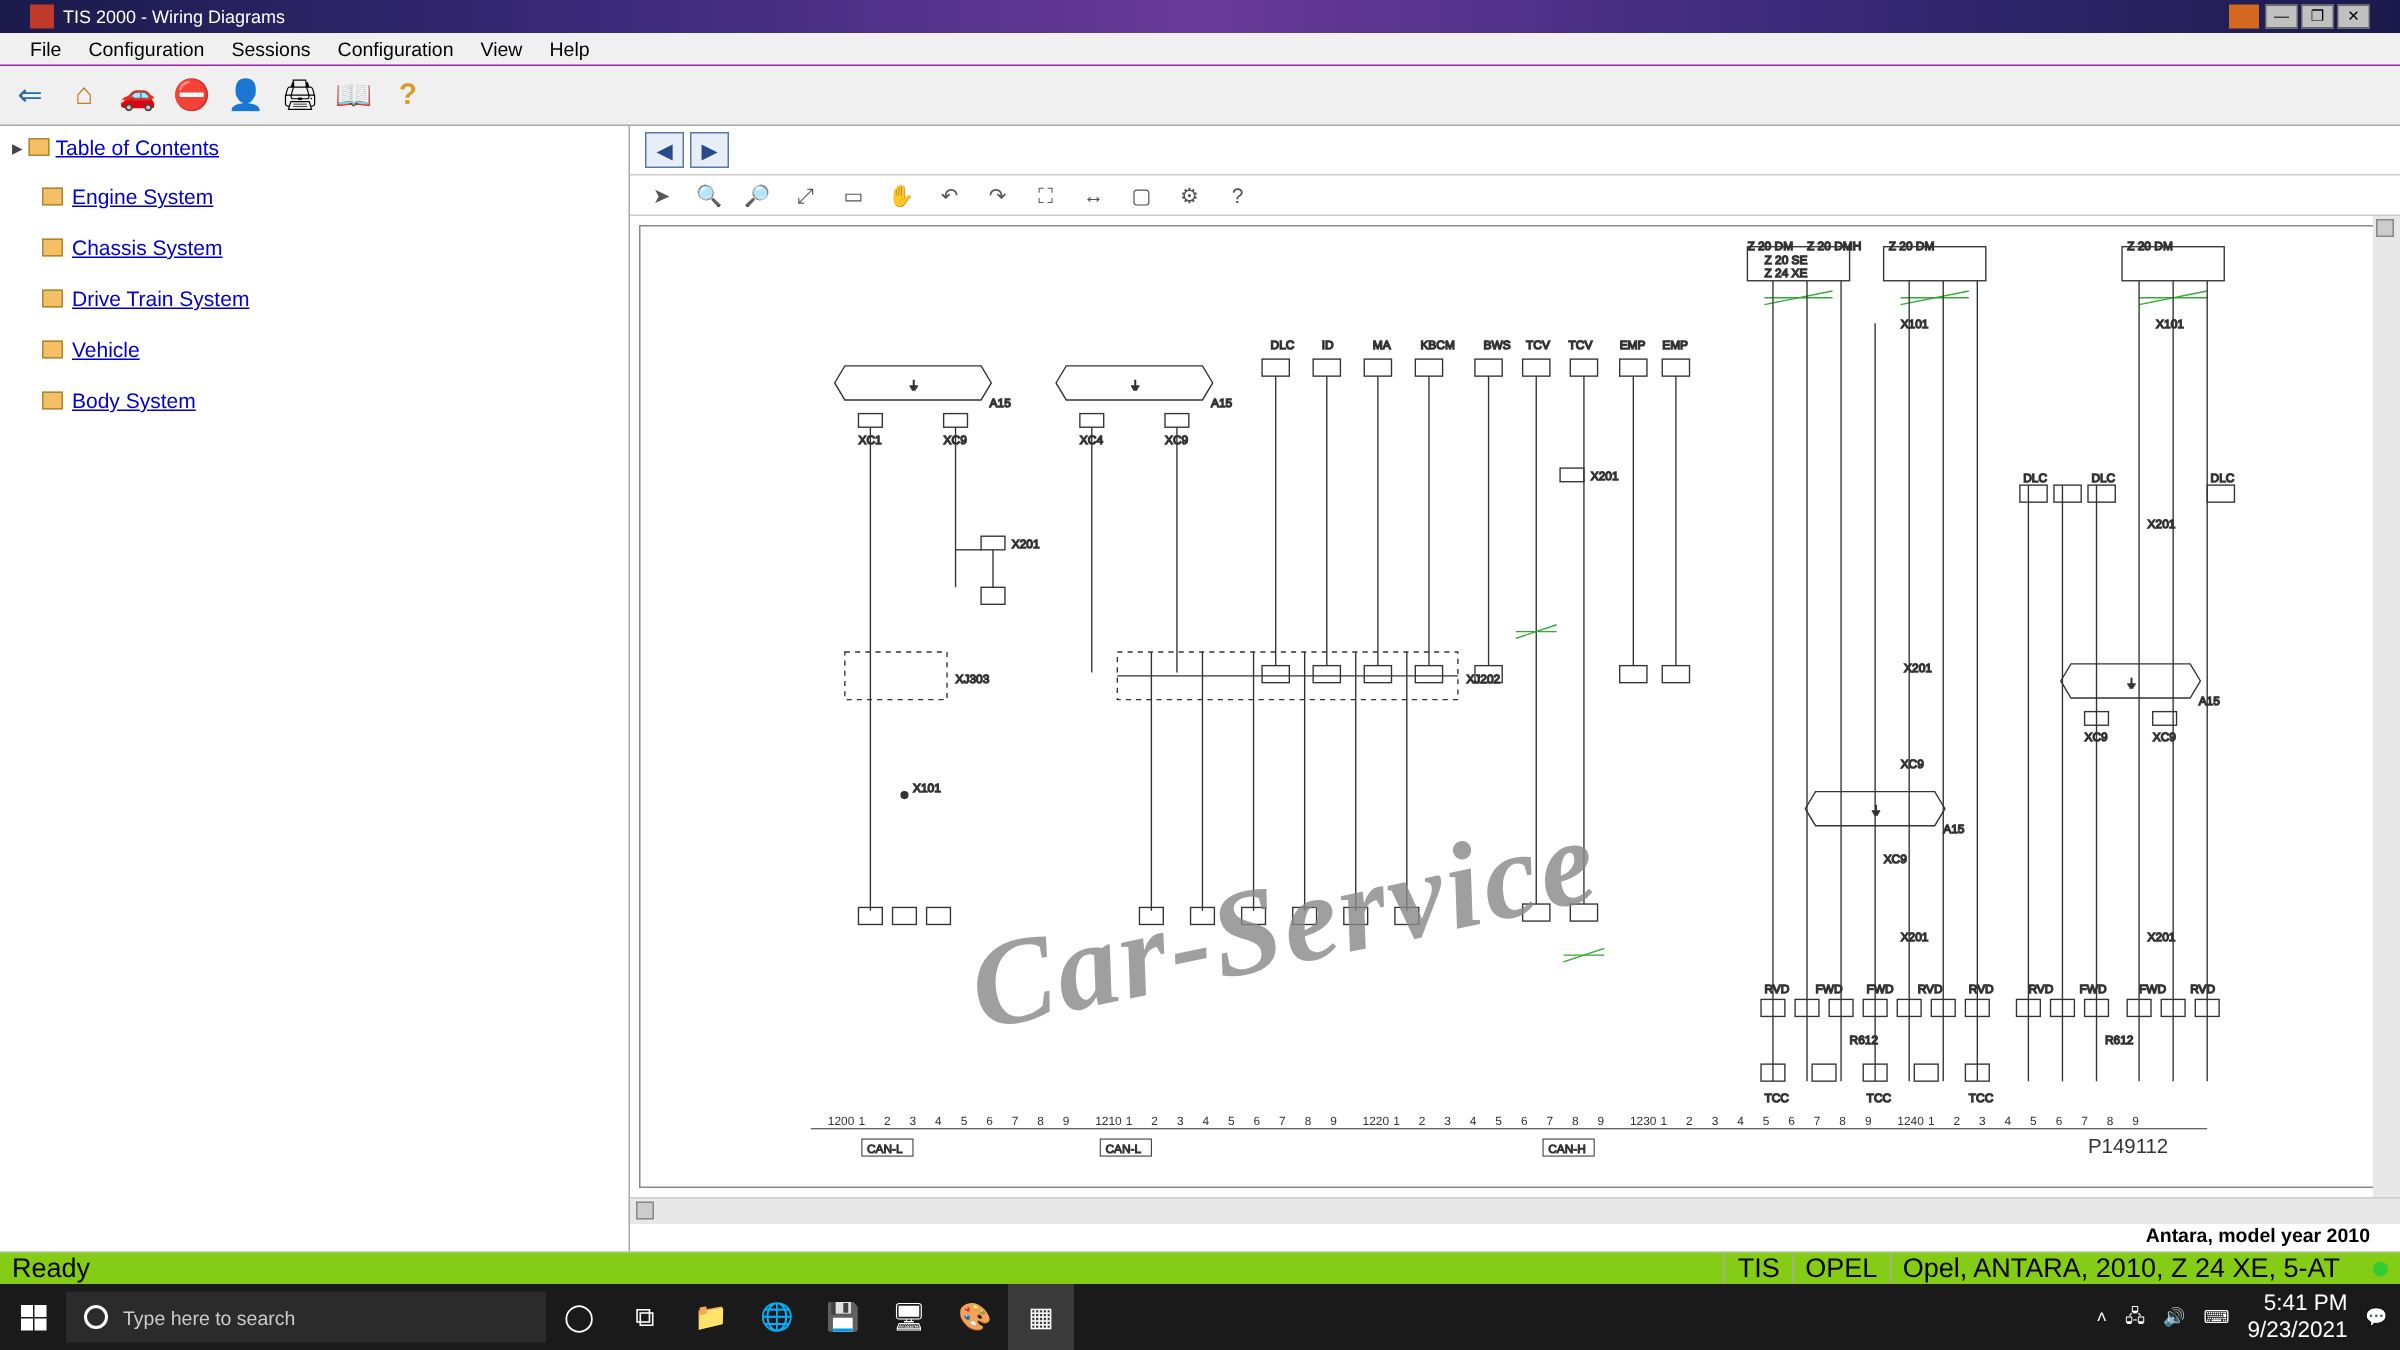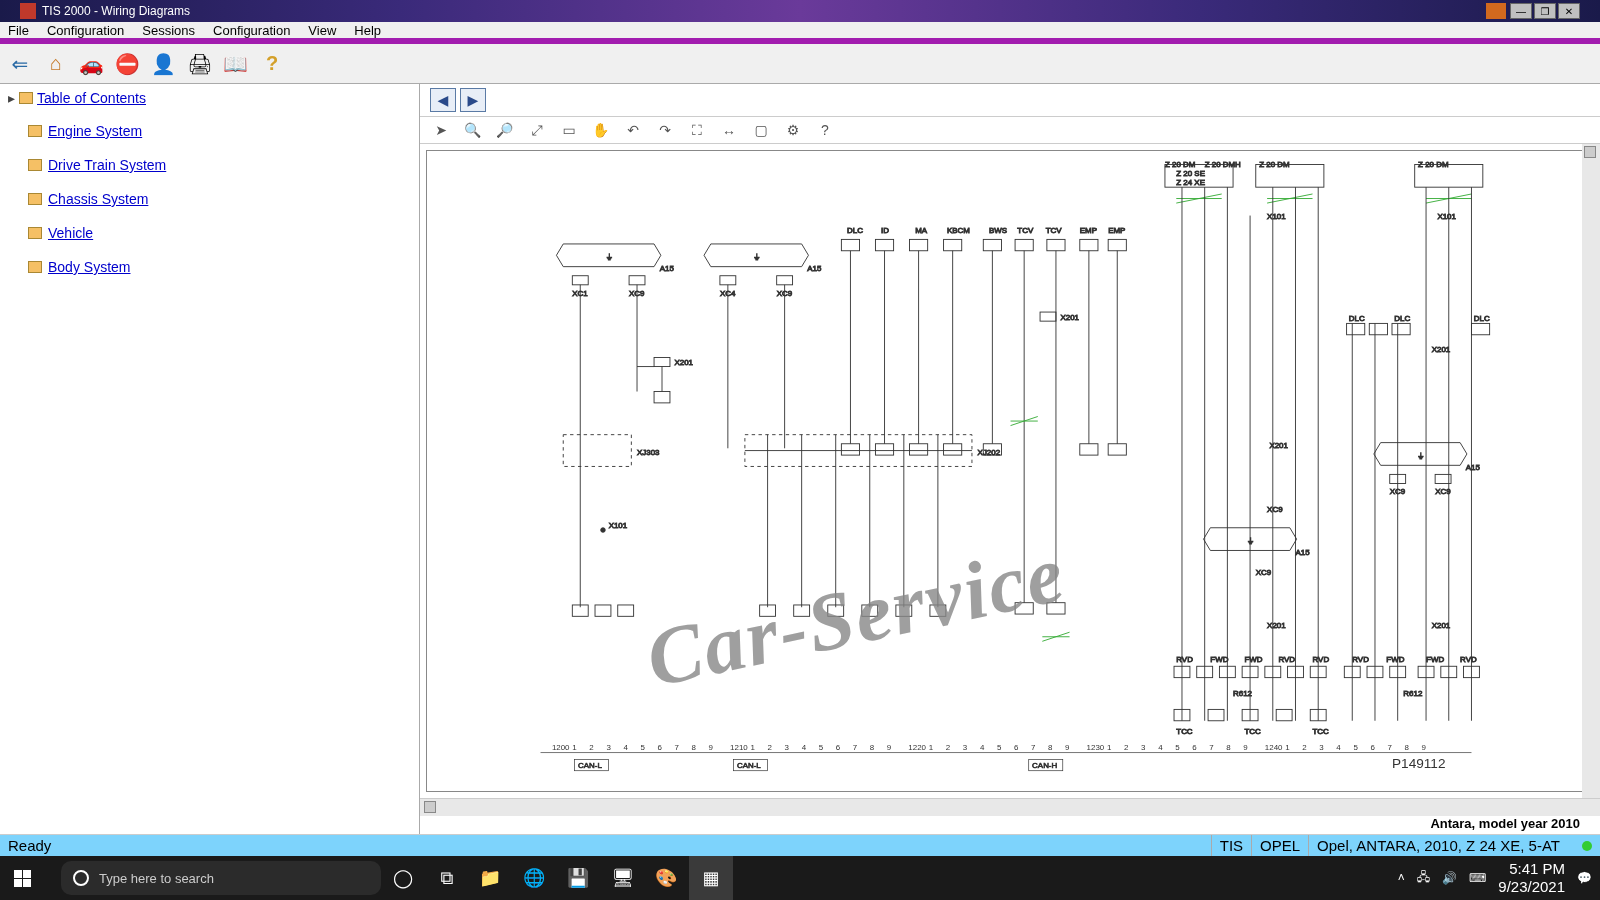--- a/index.html
+++ b/index.html
@@ -7,21 +7,21 @@
 
 
 .titlebar { height: 22px; background: linear-gradient(to right,#1a1a4a,#3a2a7a,#6a3a9a,#3a2a7a,#1a1a4a); color: #fff; display: flex; align-items: center; padding: 0 20px; font-size: 12px; }
 .titlebar .icon { width: 16px; height: 16px; background: #c0392b; margin-right: 6px; display:inline-block; }
 .titlebar .title-text { flex: 1; }
 .titlebar .btns { display: flex; gap: 2px; }
 .titlebar .btn { width: 22px; height: 16px; background: #c0c0c0; border: 1px solid #666; display:flex; align-items:center; justify-content:center; font-size:10px; color:#000; }
 .titlebar .restore-ic { width:20px; height:16px; background:#d2691e; margin-right:4px; }
 
 
-.menubar { height: 22px; background: #f0f0f0; border-bottom: 6px solid #a21caf; display:flex; align-items:center; padding:0 0; font-size:13px; gap: 2px; }
+.menubar { height: 22px; background: #f0f0f0; border-bottom: 1px solid #a21caf; display:flex; align-items:center; padding:0 12px; font-size:13px; gap: 2px; }
 .menubar span { padding: 2px 8px; cursor: default; }
 
 
 .toolbar { height: 40px; background:#f0f0f0; border-bottom:1px solid #aaa; display:flex; align-items:center; padding:0 6px; gap:8px; }
 .toolbar .tb { width:28px; height:28px; display:flex; align-items:center; justify-content:center; font-size:20px; cursor:pointer; }
 
 
 .main { display:flex; height: calc(900px - 22px - 22px - 40px - 22px - 44px); }
 .sidebar { width: 420px; border-right:1px solid #aaa; padding:6px 8px; background:#fff; overflow:auto; font-size:14px; }
 .tree-root { display:flex; align-items:center; gap:4px; }
@@ -40,32 +40,32 @@
 .dtoolbar .dbtn { width:22px; height:22px; display:flex; align-items:center; justify-content:center; cursor:pointer; }
 .diagram-wrap { flex:1; position:relative; margin:6px 14px 6px 6px; border:1px solid #888; background:#fff; overflow:hidden; }
 .diagram-wrap svg { width:100%; height:100%; }
 .diag-footer { height:18px; display:flex; justify-content:flex-end; padding:0 20px; font-size:13px; font-weight:bold; }
 .hscroll { height:18px; background:#e8e8e8; border-top:1px solid #ccc; position:relative; }
 .hscroll .thumb { position:absolute; left:4px; top:2px; width:12px; height:12px; background:#ccc; border:1px solid #888; }
 .vscroll { position:absolute; right:0; top:60px; bottom:18px; width:18px; background:#e8e8e8; }
 .vscroll .thumb { position:absolute; top:2px; left:2px; width:12px; height:12px; background:#ccc; border:1px solid #888; }
 
 
-.statusbar { height:22px; background:#7dd3fc; border-top:1px solid #ccc; display:flex; align-items:center; font-size:15px; }
+.statusbar { height:22px; background:#84cc16; border-top:1px solid #ccc; display:flex; align-items:center; font-size:18px; }
 .statusbar .left { padding:0 8px; }
 .statusbar .spacer { flex:1; }
 .statusbar .cell { border-left:1px solid #aaa; padding:0 8px; height:100%; display:flex; align-items:center; }
 .statusbar .ind { width:10px; height:10px; border-radius:50%; background:#3c3; margin-left:6px; }
 
 
 .taskbar { height:44px; background:#1a1a1a; display:flex; align-items:center; color:#fff; font-size:13px; }
 .taskbar .start { width:44px; height:44px; display:flex; align-items:center; justify-content:center; }
 .taskbar .win-ic { display:grid; grid-template-columns:8px 8px; grid-template-rows:8px 8px; gap:1px; }
 .taskbar .win-ic div { background:#fff; }
-.taskbar .search { display:flex; align-items:center; background:#2b2b2b; height:34px; width:320px; padding:0 12px; gap:10px; color:#ccc; border-radius:10px;margin-left:17px; }
+.taskbar .search { display:flex; align-items:center; background:#2b2b2b; height:34px; width:320px; padding:0 12px; gap:10px; color:#ccc; border-radius:0; }
 .taskbar .search .circ { width:16px; height:16px; border:2px solid #fff; border-radius:50%; }
 .taskbar .tb-ic { width:44px; height:44px; display:flex; align-items:center; justify-content:center; font-size:18px; }
 .taskbar .tray { margin-left:auto; display:flex; align-items:center; gap:12px; padding:0 8px; font-size:12px; }
 .taskbar .clock { text-align:right; line-height:1.2; font-size:15px; }
 
 
 .d-text { font-size:7px; fill:#333; font-family: Arial, sans-serif; }
 .d-text-big { font-size:12px; fill:#333; }
 .wm { font-size:72px; font-weight:800; fill:#888; opacity:.8; font-style:italic; font-family: Georgia, serif; letter-spacing:2px; }
 </style>
@@ -111,25 +111,25 @@
       <span class="fold-ic"></span>
       <a>Table of Contents</a>
     </div>
     <div class="tree-children">
       <div class="tree-item">
           <span class="fold-ic"></span>
           <a>Engine System</a>
         </div>
       <div class="tree-item">
           <span class="fold-ic"></span>
-          <a>Drive Train System</a>
+          <a>Chassis System</a>
         </div>
       <div class="tree-item">
           <span class="fold-ic"></span>
-          <a>Chassis System</a>
+          <a>Drive Train System</a>
         </div>
       <div class="tree-item">
           <span class="fold-ic"></span>
           <a>Vehicle</a>
         </div>
       <div class="tree-item">
           <span class="fold-ic"></span>
           <a>Body System</a>
         </div>
     </div>

